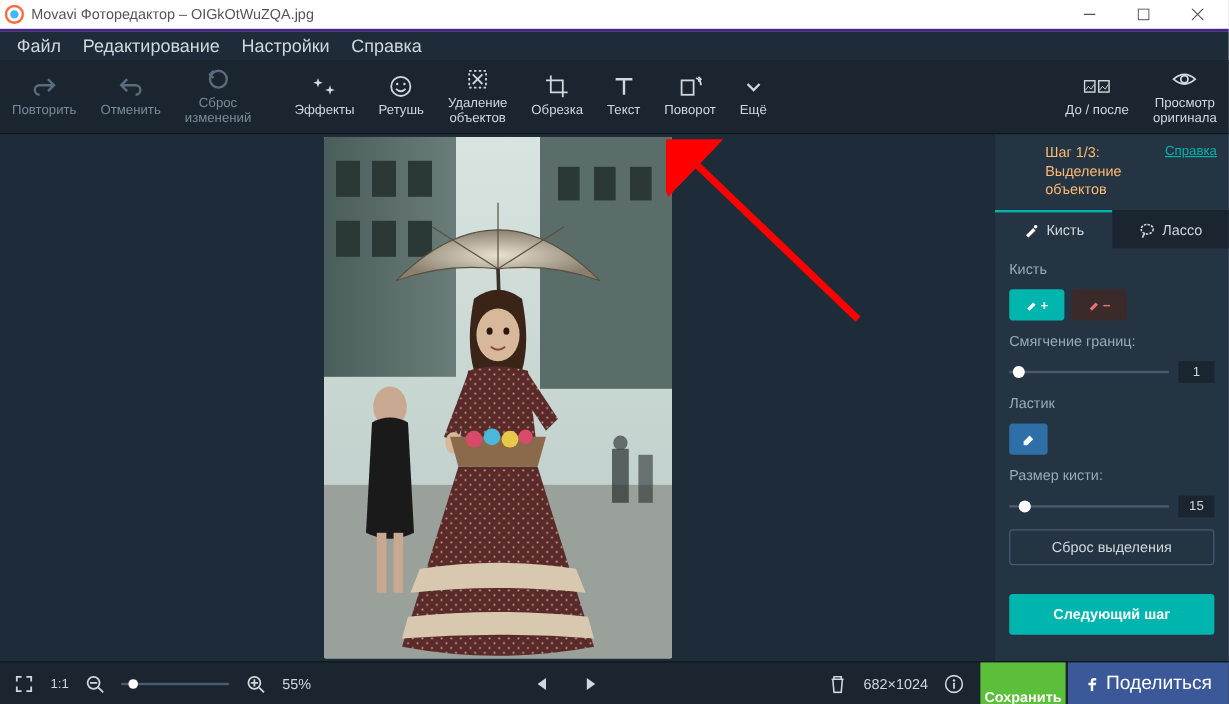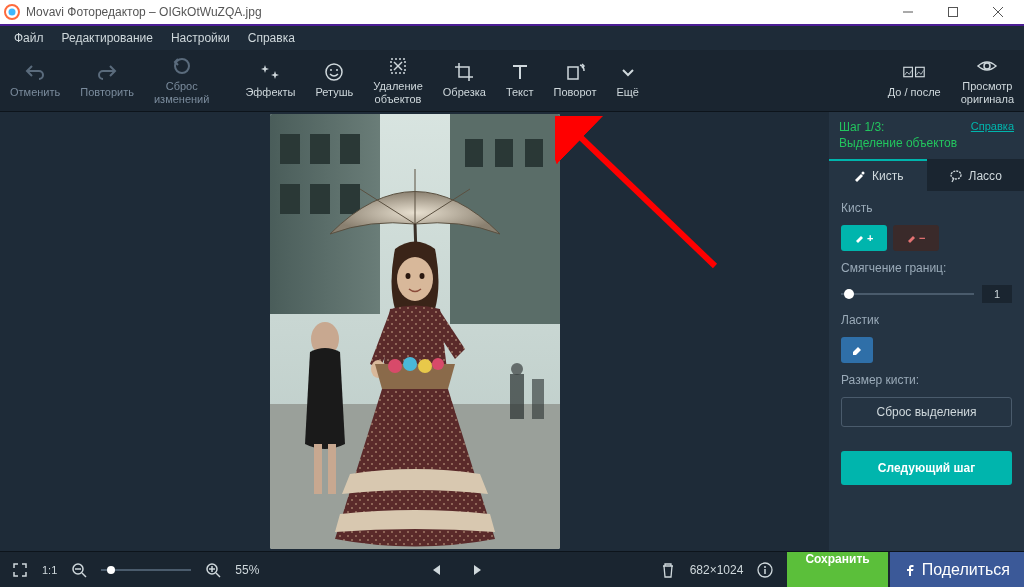--- a/index.html
+++ b/index.html
@@ -9,42 +9,42 @@
 .titlebar { height:26px; background:#fff; display:flex; align-items:center; padding:0 4px; border-bottom:2px solid #4c1d95; }
 .titlebar .logo { width:16px; height:16px; margin-right:6px; }
 .titlebar .title { font-size:12px; color:#555; flex:1; }
 .winbtns { display:flex; }
 .winbtn { width:45px; height:26px; display:flex; align-items:center; justify-content:center; color:#555; font-size:13px; }
 
 
 .app { position:absolute; top:26px; left:0; right:0; bottom:0; background:#1e2b38; display:flex; flex-direction:column; color:#cfd8dc; }
 
 
-.menubar { height:24px; display:flex; align-items:center; padding:0 6px; gap:2px; font-size:12px; }
+.menubar { height:24px; display:flex; align-items:center; padding:0 6px; gap:2px; font-size:15px; }
 .menubar .mitem { padding:3px 8px; color:#cfd8dc; cursor:default; }
 
 
 .toolbar { height:62px; background:#1a2530; display:flex; align-items:stretch; border-bottom:1px solid #0d141b; }
 .tbtn { display:flex; flex-direction:column; align-items:center; justify-content:center; padding:4px 10px; font-size:11px; color:#7a8b9c; text-align:center; line-height:1.2; gap:3px; position:relative; }
 .tbtn.light { color:#cfd8dc; }
 .tbtn.active { background:#2a3b4d; border-bottom:2px solid #00b5ad; color:#fff; }
 .tbtn .ico { width:22px; height:22px; display:flex; align-items:center; justify-content:center; }
 .tbtn .lbl { white-space:pre-line; }
 .spacer { flex:1; }
 
 
 .work { flex:1; display:flex; min-height:0; }
 .canvas-area { flex:1; background:#1e2b38; display:flex; align-items:center; justify-content:center; position:relative; overflow:hidden; }
 .photo { width:290px; height:435px; border-radius:2px; overflow:hidden; position:relative; }
 .annot-arrow { position:absolute; pointer-events:none; }
 
 
 .panel { width:195px; background:#253443; display:flex; flex-direction:column; font-size:12px; }
 .panel-head { padding:8px 10px; display:flex; justify-content:space-between; align-items:flex-start; }
-.panel-head .step { color:#22c55e; line-height:1.3; }
+.panel-head .step { color:#fdba74; line-height:1.3;margin-left:32px; }
 .panel-head .help { color:#00b5ad; text-decoration:underline; font-size:11px; cursor:pointer; }
 .tabs2 { display:flex; height:32px; }
 .tab2 { flex:1; display:flex; align-items:center; justify-content:center; gap:6px; background:#1a2530; color:#cfd8dc; border-top:2px solid transparent; font-size:12px; }
 .tab2.active { background:#253443; border-top:2px solid #00b5ad; }
 .panel-body { padding:10px 12px; display:flex; flex-direction:column; gap:10px; }
 .plabel { color:#9aaab8; font-size:12px; }
 .row2 { display:flex; gap:6px; }
 .iconbtn { width:46px; height:26px; border-radius:3px; display:flex; align-items:center; justify-content:center; font-size:13px; }
 .iconbtn.green { background:#00b5ad; color:#fff; }
 .iconbtn.red { background:#3a2a2a; color:#e57373; }
@@ -59,21 +59,21 @@
 
 
 .bottom { height:36px; background:#1a2530; border-top:1px solid #0d141b; display:flex; align-items:center; padding:0 8px; color:#cfd8dc; font-size:12px; }
 .bctrl { display:flex; align-items:center; gap:10px; }
 .bico { width:24px; height:24px; display:flex; align-items:center; justify-content:center; color:#cfd8dc; }
 .zslider { width:90px; height:14px; position:relative; }
 .zslider .track { position:absolute; top:6px; left:0; right:0; height:2px; background:#4a5b6c; }
 .zslider .thumb { position:absolute; top:3px; left:6px; width:8px; height:8px; border-radius:50%; background:#fff; }
 .bottom .mid { flex:1; display:flex; justify-content:center; gap:18px; }
 .bottom .right { display:flex; align-items:center; gap:10px; }
-.savebtn { background:#5bbf3a; color:#fff; height:36px; padding:0 18px; display:flex; align-items:flex-start; font-weight:600; margin-right:-8px; }
+.savebtn { background:#5bbf3a; color:#fff; height:36px; padding:0 3px; display:flex; align-items:flex-end; font-weight:600; margin-right:-8px; }
 .sharebtn { background:#3b5998; color:#fff; height:36px; padding:0 14px; display:flex; align-items:center; gap:6px; font-size:16px; margin-right:-8px; }
 svg { display:block; }
 </style>
 </head>
 <body>
 
 <div class="titlebar">
   <span class="logo">
     <svg viewBox="0 0 16 16" width="16" height="16">
         <circle cx="8" cy="8" r="7" fill="none" stroke="#ff6b3d" stroke-width="2"></circle>
@@ -107,32 +107,32 @@
     <div class="mitem">Файл</div>
     <div class="mitem">Редактирование</div>
     <div class="mitem">Настройки</div>
     <div class="mitem">Справка</div>
   </div>
 
   <div class="toolbar">
     <div class="tbtn">
       <span class="ico">
           <svg width="20" height="20" viewBox="0 0 20 20">
+            <path d="M13 4 L18 9 L13 14 M18 9 H6 A4 4 0 0 0 6 17" fill="none" stroke="#5a6b7c" stroke-width="2"></path>
+          </svg>
+        </span>
+      <span class="lbl">Повторить</span>
+    </div>
+    <div class="tbtn">
+      <span class="ico">
+          <svg width="20" height="20" viewBox="0 0 20 20">
             <path d="M7 4 L2 9 L7 14 M2 9 H14 A4 4 0 0 1 14 17" fill="none" stroke="#5a6b7c" stroke-width="2"></path>
           </svg>
         </span>
       <span class="lbl">Отменить</span>
-    </div>
-    <div class="tbtn">
-      <span class="ico">
-          <svg width="20" height="20" viewBox="0 0 20 20">
-            <path d="M13 4 L18 9 L13 14 M18 9 H6 A4 4 0 0 0 6 17" fill="none" stroke="#5a6b7c" stroke-width="2"></path>
-          </svg>
-        </span>
-      <span class="lbl">Повторить</span>
     </div>
     <div class="tbtn">
       <span class="ico">
           <svg width="20" height="20" viewBox="0 0 20 20">
             <circle cx="10" cy="10" r="7" fill="none" stroke="#5a6b7c" stroke-width="2"></circle>
             <path d="M6 3 L3 6 L6 9" fill="none" stroke="#5a6b7c" stroke-width="2"></path>
           </svg>
         </span>
       <span class="lbl">Сброс
 изменений</span>
@@ -365,20 +365,27 @@
         </div>
         <div class="plabel">Ластик</div>
         <div class="row2">
           <div class="iconbtn blue">
               <svg width="14" height="14" viewBox="0 0 14 14">
                 <path d="M3 9 L8 4 L11 7 L6 12 L3 12 Z" fill="#fff"></path>
               </svg>
             </div>
         </div>
         <div class="plabel">Размер кисти:</div>
+        <div class="sliderrow">
+          <div class="slider">
+              <div class="track"></div>
+              <div class="thumb" style="left:6%"></div>
+            </div>
+          <div class="numbox">15</div>
+        </div>
         <div class="pbtn">
             <span>Сброс выделения</span>
           </div>
         <div style="height:4px"></div>
         <div class="pbtn primary">
             <span>Следующий шаг</span>
           </div>
       </div>
     </div>
   </div>

